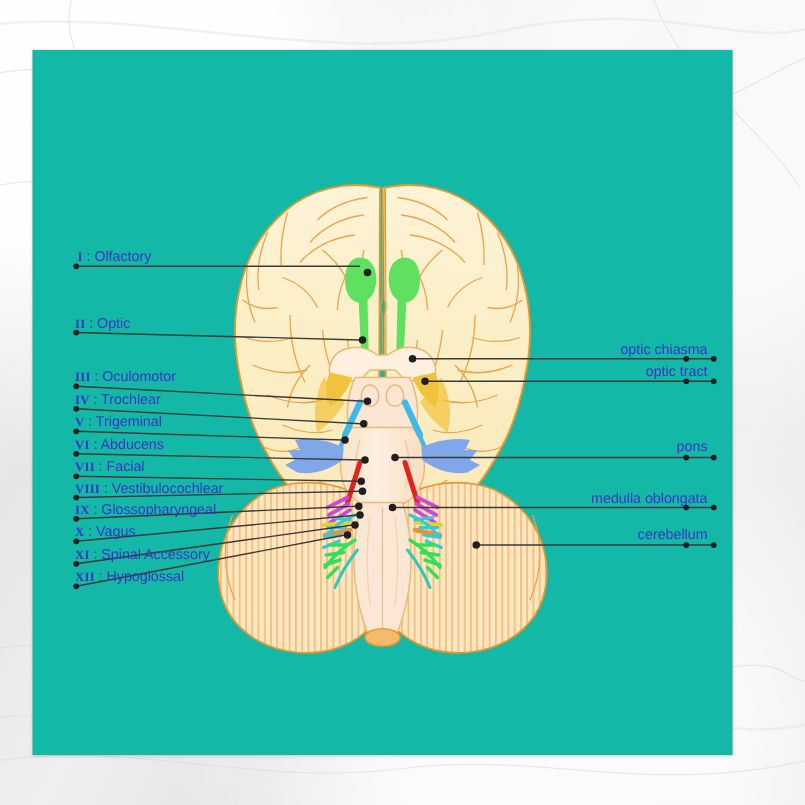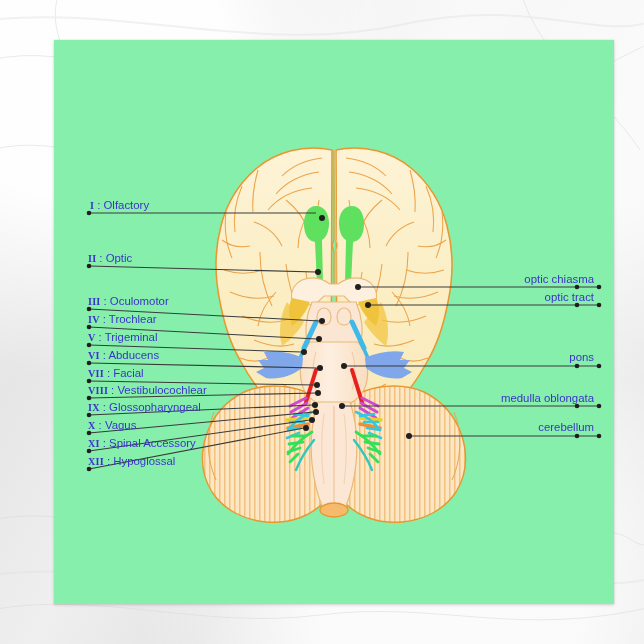--- a/index.html
+++ b/index.html
@@ -16,22 +16,22 @@
     background:
       radial-gradient(circle at 12% 8%, rgba(255,255,255,.95) 0 18%, rgba(0,0,0,0) 40%),
       radial-gradient(circle at 88% 14%, rgba(255,255,255,.75) 0 16%, rgba(0,0,0,0) 38%),
       radial-gradient(circle at 70% 92%, rgba(255,255,255,.8) 0 18%, rgba(0,0,0,0) 42%),
       linear-gradient(118deg,#ececec 0%,#e6e6e6 22%,#efefef 38%,#e4e4e4 55%,#ededed 72%,#e7e7e7 100%);
   }
   .veins{position:absolute;inset:0;opacity:.55;}
 
   
   .card{
-    position:absolute;left:54px;top:40px;width:560px;height:564px;
-    background:#86efac;
+    position:absolute;left:26px;top:40px;width:560px;height:564px;
+    background:#14b8a6;
     box-shadow:0 1px 3px rgba(0,0,0,.16), 0 0 0 .5px rgba(0,0,0,.05);
   }
   .card-inner{position:absolute;inset:0;overflow:hidden;}
 
   
   #diagram{position:absolute;left:0;top:0;width:560px;height:564px;display:block;}
 
   .lbl{
     fill:#3b34c8;
     font-family:"Liberation Sans", sans-serif;

